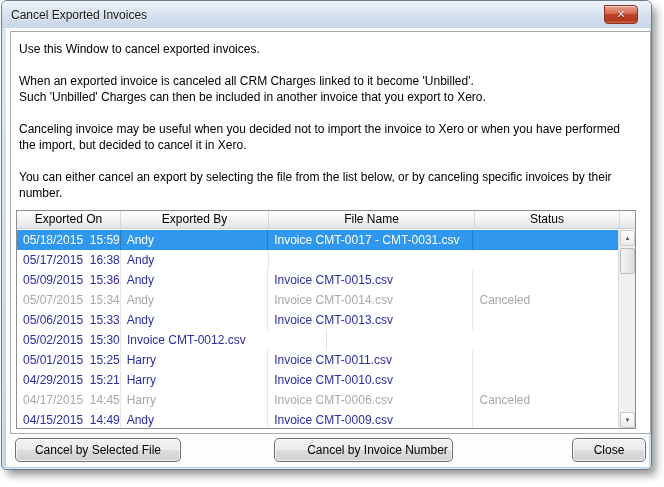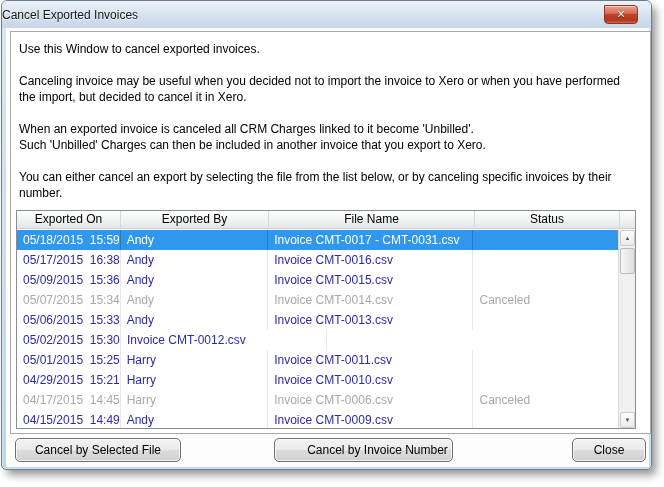--- a/index.html
+++ b/index.html
@@ -13,21 +13,21 @@
     border:1px solid #6b7c90;border-radius:6px 6px 5px 5px;
     background:linear-gradient(#dde7f3,#c3d3e7);
     box-shadow:inset 0 0 0 1px #cfe9f8, 5px 6px 9px -1px rgba(60,60,60,0.55);
   }
   .titlebar{
     position:absolute;left:0;top:0;right:0;height:27px;
     border-radius:5px 5px 0 0;
     background:linear-gradient(#eef3f9,#d3dfee 60%,#c7d6e9);
     display:flex;align-items:center;
   }
-  .title-text{font-size:12px;color:#151515;text-shadow:0 1px 0 rgba(255,255,255,0.8);}
+  .title-text{font-size:12px;color:#151515;padding-left:9px;text-shadow:0 1px 0 rgba(255,255,255,0.8);}
   .close-btn{
     position:absolute;top:4px;right:13px;width:34px;height:19px;
     border:1px solid #8e3226;border-radius:0 4px 4px 4px;
     background:linear-gradient(#e9a291,#d4684f 45%,#c04328 46%,#b23a20 85%,#c66a4e);
     box-shadow:inset 0 1px 0 rgba(255,255,255,0.55);
     display:flex;align-items:center;justify-content:center;cursor:default;
   }
   .close-btn .glyph{font-size:11px;font-weight:bold;color:#f4efec;text-shadow:0 1px 1px rgba(60,10,0,0.8);line-height:1;}
 
   
@@ -102,23 +102,23 @@
     </div>
     <div class="close-btn">
       <span class="glyph">✕</span>
     </div>
 
     <div class="window-body">
       <div class="panel">
 
         <div class="intro">
           <p>Use this Window to cancel exported invoices.</p>
-          <p>Canceling invoice may be useful when you decided not to import the invoice to Xero or when you have performed the import, but decided to cancel it in Xero.</p>
           <p><span>When an exported invoice is canceled all CRM Charges linked to it become 'Unbilled'.</span><br>
           <span>Such 'Unbilled' Charges can then be included in another invoice that you export to Xero.</span></p>
+          <p>Canceling invoice may be useful when you decided not to import the invoice to Xero or when you have performed the import, but decided to cancel it in Xero.</p>
           <p>You can either cancel an export by selecting the file from the list below, or by canceling specific invoices by their number.</p>
         </div>
 
         <div class="grid">
           <div class="grid-header">
             <div class="hcell hc0">Exported On</div>
             <div class="hcell hc1">Exported By</div>
             <div class="hcell hc2">File Name</div>
             <div class="hcell hc3">Status</div>
           </div>
@@ -126,21 +126,20 @@
           <div class="rows">
               <div class="row selected">
     <div class="cell c0">05/18/2015  15:59</div>
     <div class="cell c1">Andy</div>
     <div class="cell c2">Invoice CMT-0017 - CMT-0031.csv</div>
     <div class="cell c3"></div>
   </div>
               <div class="row normal">
     <div class="cell c0">05/17/2015  16:38</div>
     <div class="cell c1">Andy</div>
-    <div class="cell c2">Invoice CMT-0016.csv</div>
     <div class="cell c3"></div>
   </div>
               <div class="row normal">
     <div class="cell c0">05/09/2015  15:36</div>
     <div class="cell c1">Andy</div>
     <div class="cell c2">Invoice CMT-0015.csv</div>
     <div class="cell c3"></div>
   </div>
               <div class="row canceled">
     <div class="cell c0">05/07/2015  15:34</div>

